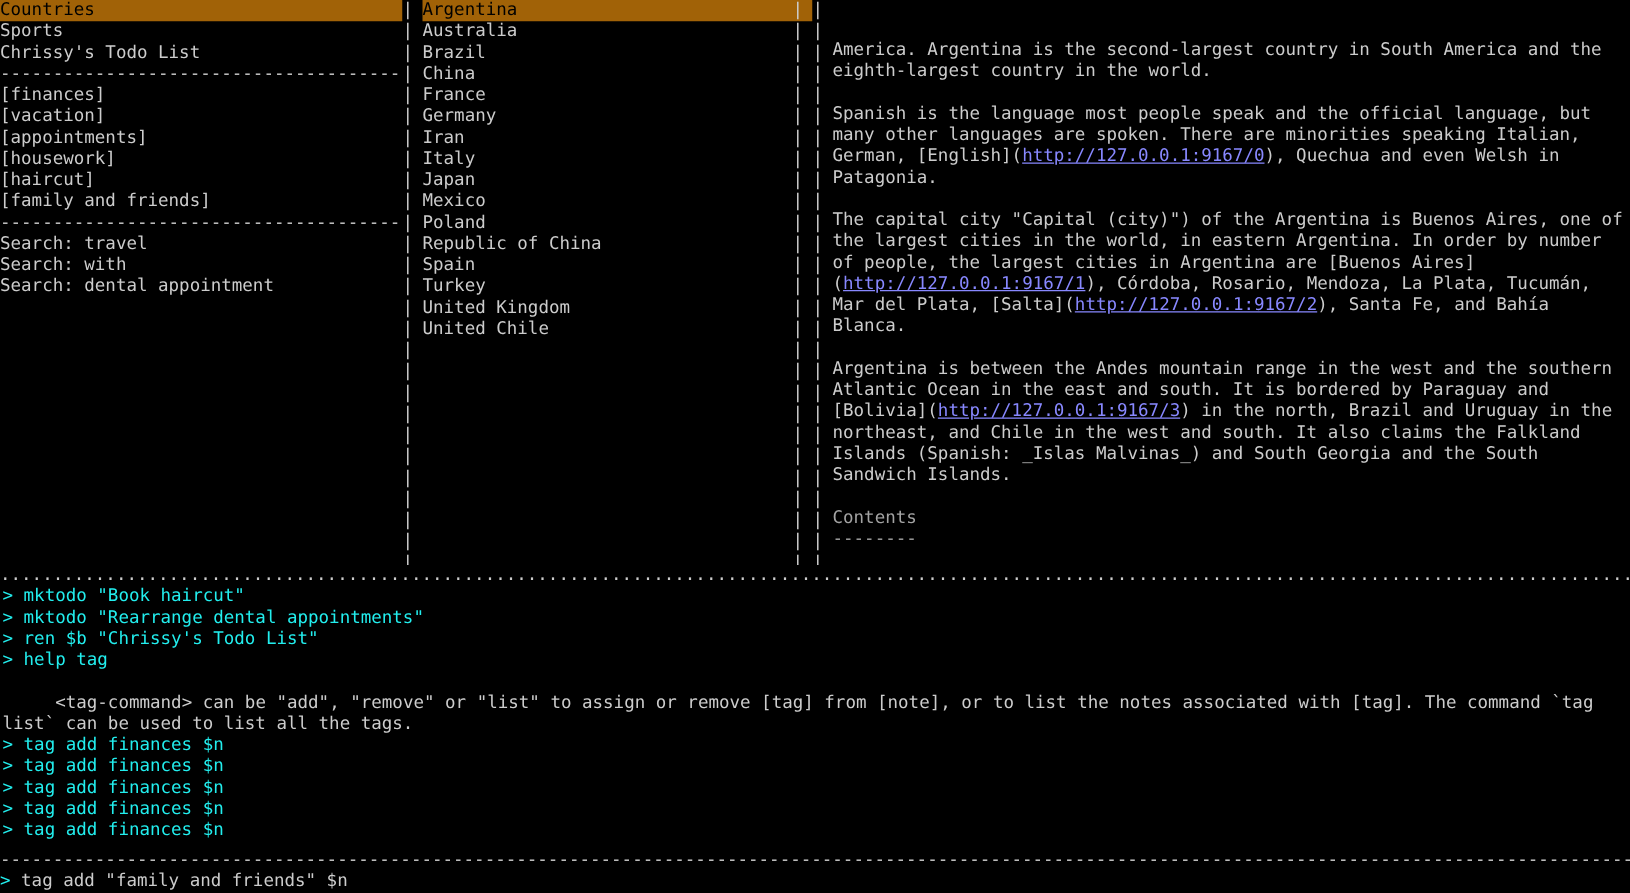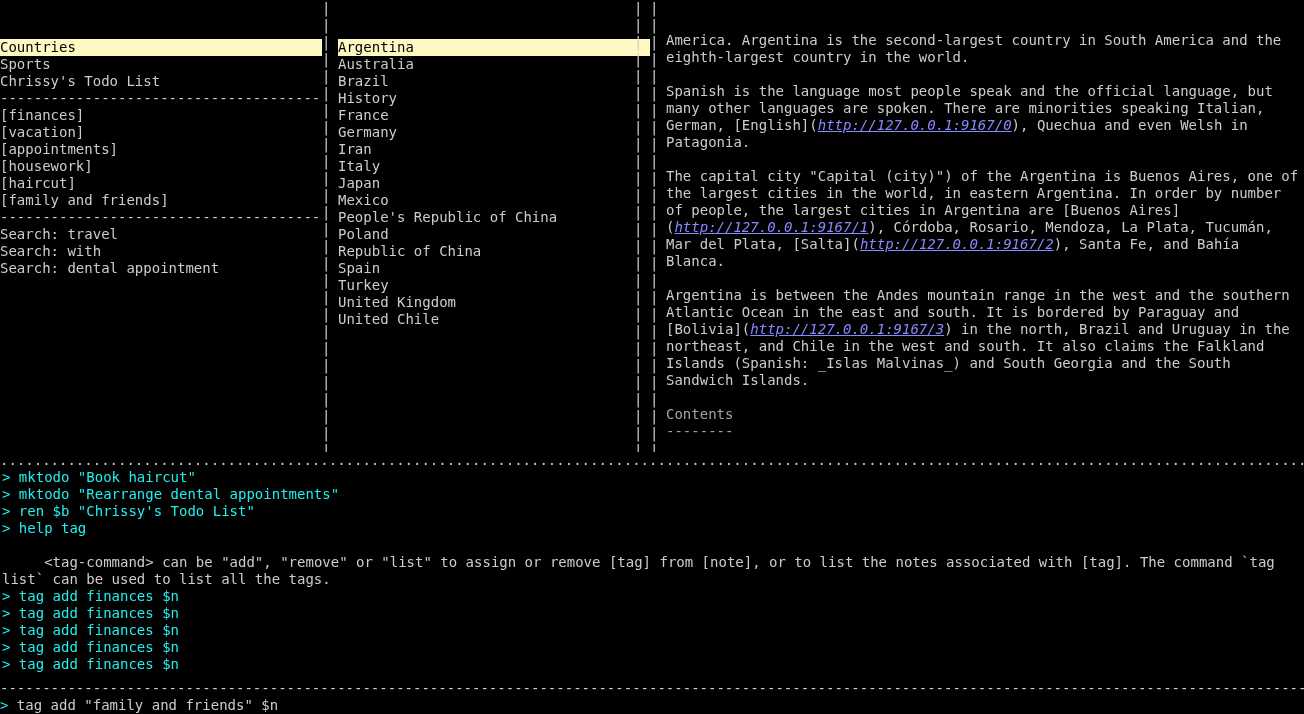--- a/index.html
+++ b/index.html
@@ -40,23 +40,23 @@
     color: #ccc;
     pointer-events: none;
   }
   .colborder.left { left: 0; }
   .colborder.right { right: 0; }
   .colborder div { height: 17px; }
   .pane-content { padding-left: 0; }
   .col2 .pane-content { padding-left: 16px; }
   .col3 .pane-content { padding-left: 16px; padding-right: 4px; }
   .row { height: 17px; white-space: pre; overflow: hidden; }
-  .selected { background: #fef9c3; color: #000; margin-top: 39px; }
+  .selected { background: #a16207; color: #000; }
   .dashrow { height: 17px; overflow: hidden; color: #ccc; white-space: pre; }
-  .link { color: #88f; text-decoration: underline; cursor: pointer; font-style: italic; }
+  .link { color: #88f; text-decoration: underline; cursor: pointer; }
   .contents-heading { color: #a3a3a3; }
   .article { white-space: pre-wrap; word-wrap: break-word; color: #ccc; margin-top: 32px; }
   .hr-full {
     height: 17px;
     color: #ccc;
     white-space: pre;
     overflow: hidden;
   }
   .hr-dotted {
     height: 17px;
@@ -170,28 +170,27 @@
           <div>|</div>
           <div>|</div>
           <div>|</div>
           <div>|</div>
           <div>|</div>
         </div>
       <div class="pane-content" id="col2-body">
           <div class="row selected">Argentina</div>
           <div class="row">Australia</div>
           <div class="row">Brazil</div>
-          <div class="row">History</div>
+          <div class="row">China</div>
           <div class="row">France</div>
           <div class="row">Germany</div>
           <div class="row">Iran</div>
           <div class="row">Italy</div>
           <div class="row">Japan</div>
           <div class="row">Mexico</div>
-          <div class="row">People's Republic of China</div>
           <div class="row">Poland</div>
           <div class="row">Republic of China</div>
           <div class="row">Spain</div>
           <div class="row">Turkey</div>
           <div class="row">United Kingdom</div>
           <div class="row">United Chile</div>
         </div>
     </div>
 
     <div class="col col3">

